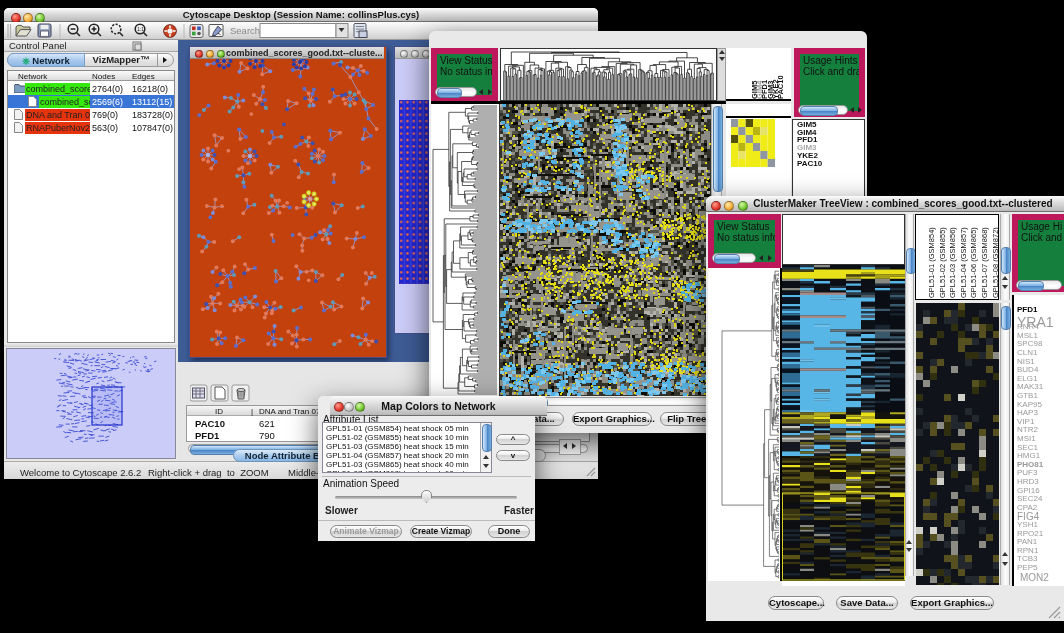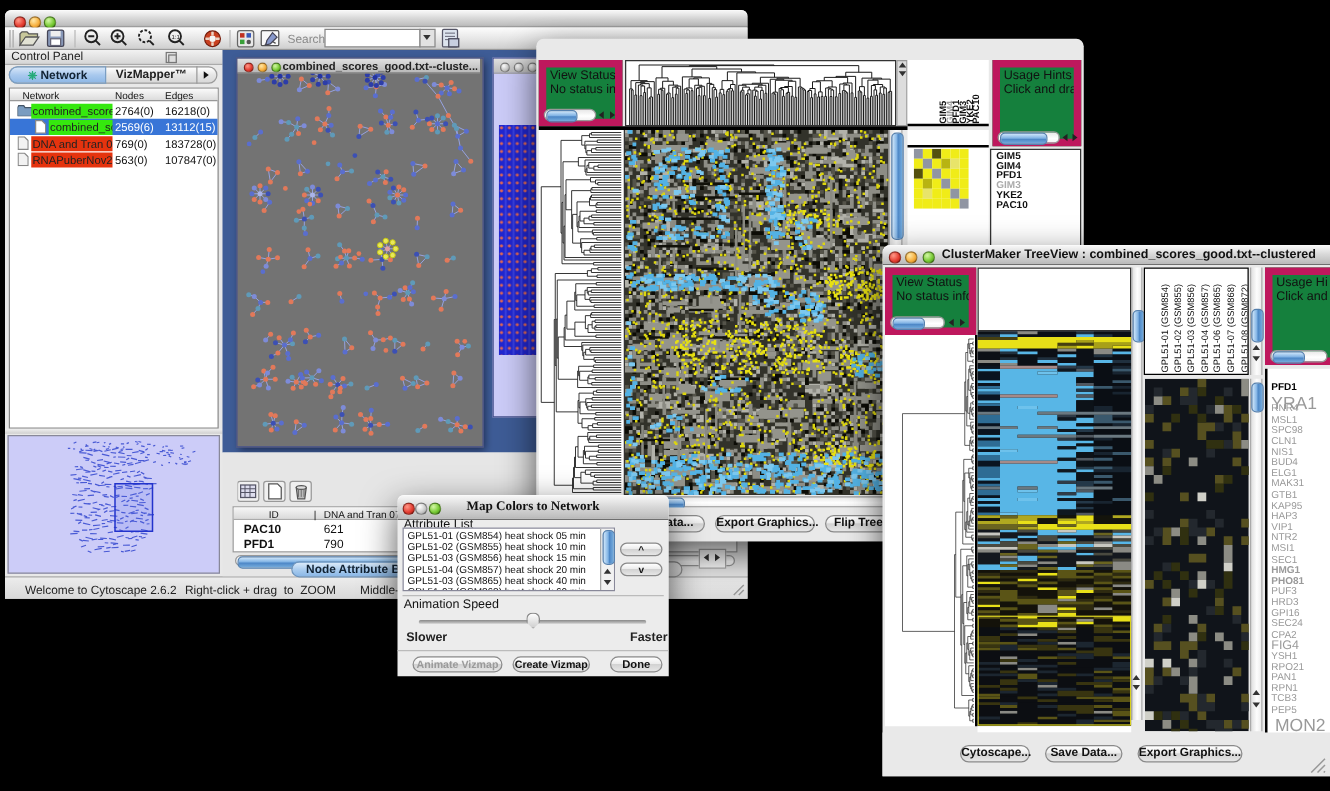--- a/index.html
+++ b/index.html
@@ -3,20 +3,21 @@
 *{margin:0;padding:0}
 body{width:1064px;height:633px;background:#000;overflow:hidden;position:relative;
 font-family:"Liberation Sans",sans-serif;-webkit-font-smoothing:antialiased}
 .abs{position:absolute}
 .win{position:absolute;background:#e9e9e9;box-shadow:0 10px 28px rgba(0,0,0,.65);border-radius:5px 5px 0 0}
 .panel{position:absolute;background:#15803d;border:6px solid #be185d;box-sizing:border-box}
 .ptext{font-size:10px;color:#111;line-height:1.05;padding:2px 0 0 3px;white-space:nowrap;overflow:hidden}
 </style></head><body>
 <div class="win" style="left:4px;top:8px;width:594px;height:471px">
     <div style="position:absolute;left:0px;top:0px;width:594px;height:14px;background:linear-gradient(#f6f6f6,#d9d9d9 45%,#bfbfbf 92%,#b3b3b3);border-radius:5px 5px 0 0;border-bottom:1px solid #6e6e6e;box-sizing:border-box;border-top:1px solid #fafafa;">
+      <div style="position:absolute;left:0;right:0;top:50%;transform:translateY(-52%);text-align:center;font-size:9.5px;font-weight:bold;color:#111;white-space:nowrap">Cytoscape Desktop (Session Name: collinsPlus.cys)</div>
       <div style="position:absolute;left:6.5px;top:3.5px;width:8px;height:8px;border-radius:50%;background:radial-gradient(circle at 35% 30%, #ff9a8a, #e33a2e 60%, #9c1a10);border:0.5px solid rgba(0,0,0,.35)"></div>
       <div style="position:absolute;left:18.5px;top:3.5px;width:8px;height:8px;border-radius:50%;background:radial-gradient(circle at 35% 30%, #ffe9a8, #f6ad3a 60%, #b06a10);border:0.5px solid rgba(0,0,0,.35)"></div>
       <div style="position:absolute;left:30.5px;top:3.5px;width:8px;height:8px;border-radius:50%;background:radial-gradient(circle at 35% 30%, #d6f8a8, #74c830 60%, #3e7a14);border:0.5px solid rgba(0,0,0,.35)"></div>
     </div>
     <div class="abs" style="left:0;top:14px;width:594px;height:18px;background:linear-gradient(#fdfdfd,#e3e3e3 60%,#cfcfcf);border-bottom:1px solid #9a9a9a;box-sizing:border-box"></div>
     <svg class="abs" style="left:0;top:14px" width="594" height="18" viewBox="0 0 594 18">
 <path d="M4 2v14M6.5 2v14" stroke="#b0b0b0" stroke-width="1.2"></path>
 <g transform="translate(12,2)">
         <path d="M0 12V3l1.6-1.6h4L7 3h7v2.6H5L0 12z" fill="#c8c89a" stroke="#555"></path>
         <path d="M0 12l4.4-6.4H15L10.6 12z" fill="#e2e2d4" stroke="#555"></path>
@@ -123,21 +124,21 @@
     <svg style="position:absolute;left:2px;top:340px" width="170" height="111" viewBox="0 0 170 111">
       <path d="M57.4 13.5l3.5 -1.5M62.4 12.2l5.6 0.3M68.6 11.8l3.5 0.7M72.9 12.0l3.0 1.3M77.5 13.0l5.1 -1.2M83.7 11.7l4.7 -1.2M89.4 13.2l2.8 -0.9M94.5 11.5l5.5 -0.0M105.0 12.3l4.4 1.2M110.3 12.2l2.0 -1.4M57.5 14.1l5.7 0.4M63.9 14.9l4.3 1.4M68.8 13.1l4.2 -0.7M75.5 15.3l6.0 1.4M82.5 14.0l4.4 0.5M88.6 13.9l5.1 1.1M95.4 16.4l3.8 0.2M99.7 14.2l5.2 -0.9M106.3 15.0l3.3 -1.2M111.7 15.7l2.1 -0.0M60.7 17.9l5.0 1.4M71.7 20.4l4.7 -0.7M77.0 20.8l5.9 1.5M84.6 17.8l2.0 -0.3M88.4 17.6l5.9 0.2M95.0 19.8l2.3 -1.3M98.8 18.5l4.8 1.2M104.4 20.5l4.9 -0.0M110.0 17.7l2.2 0.4M62.3 20.2l2.9 -0.1M66.8 21.4l3.6 1.3M72.0 23.5l5.8 1.2M79.3 23.1l4.1 -1.3M85.2 22.4l4.2 0.7M90.1 21.5l4.8 0.4M95.5 23.0l4.4 -0.8M102.0 23.0l4.9 -1.4M108.7 21.1l4.5 -1.3M53.8 25.4l2.7 -0.1M58.1 25.3l2.1 0.8M60.7 27.9l5.8 1.5M68.7 24.9l2.4 0.8M72.0 24.5l2.9 1.3M77.4 25.9l3.5 0.1M82.1 25.0l4.5 0.1M91.8 24.2l2.4 -0.7M96.4 24.2l4.4 -0.7M54.8 27.8l5.9 -0.8M62.3 29.8l4.0 -0.3M67.2 28.9l3.1 0.2M71.7 27.8l2.7 -1.0M76.0 29.1l2.8 -1.1M80.5 28.9l3.4 0.8M86.2 28.7l4.9 -0.5M91.6 30.0l4.2 -0.5M98.0 29.4l4.1 -0.6M103.6 30.2l2.3 -1.4M106.7 29.8l2.7 1.5M50.4 32.1l4.8 -0.5M56.4 34.5l2.7 0.2M59.7 32.9l4.7 1.1M66.3 32.1l5.6 -1.1M73.3 32.3l4.7 0.7M79.2 34.7l4.4 -1.4M84.5 31.4l5.1 -1.1M95.6 32.7l2.8 1.0M101.0 33.0l5.7 -1.3M108.8 33.5l3.6 1.4M52.8 34.9l5.9 1.2M60.6 35.6l5.9 1.3M81.4 33.6l2.5 -0.3M90.4 35.8l2.7 -0.9M94.9 36.9l4.1 0.9M101.3 37.3l2.6 -0.3M105.0 36.9l3.9 0.4M109.6 34.5l5.9 0.3M55.0 38.2l2.1 0.1M58.2 38.1l5.4 -0.1M64.4 38.7l3.2 0.4M70.0 39.3l3.5 1.2M75.1 38.8l2.1 -1.4M77.7 39.4l5.4 0.2M85.0 40.8l2.3 1.3M87.9 41.4l4.3 -0.4M94.0 40.1l5.6 1.2M100.2 39.8l5.9 -0.6M108.2 38.4l4.1 1.1M114.5 39.0l4.7 -0.1M61.4 43.1l4.6 -0.2M66.5 44.3l3.7 1.4M72.6 40.6l5.9 -0.6M79.1 41.3l2.5 0.3M86.8 43.2l5.5 -1.1M94.3 42.4l5.6 0.5M101.3 41.8l5.0 0.5M108.4 43.0l3.9 -0.1M112.9 43.4l3.6 -1.3M51.8 47.6l4.1 0.6M57.5 45.0l5.8 -0.6M69.3 45.0l5.1 1.1M75.9 48.1l3.8 -0.4M86.3 48.5l3.3 -0.5M98.1 48.2l5.2 -1.3M104.6 46.8l3.8 -1.4M56.4 47.7l3.9 0.7M64.2 48.5l5.0 -0.4M77.0 49.1l4.0 0.6M82.0 48.5l3.0 1.5M86.9 49.9l2.7 -1.1M91.2 49.1l4.4 0.1M97.7 50.7l2.5 -0.4M102.6 49.0l2.3 -0.1M106.2 51.1l2.9 1.3M110.8 48.1l3.0 -1.3M52.8 52.5l2.6 -0.8M56.2 52.7l5.6 -1.3M64.1 54.8l2.5 0.3M68.1 54.6l3.7 -1.0M73.2 55.6l3.0 0.2M78.1 55.1l4.6 1.1M91.1 53.4l3.1 -1.4M95.2 53.6l2.3 -1.5M99.0 52.2l5.4 0.7M105.3 54.2l5.2 -0.2M52.3 57.8l2.9 -0.9M56.8 57.6l3.1 0.1M60.9 54.7l5.0 0.6M68.1 58.2l5.1 1.3M74.8 56.2l2.7 0.6M78.7 55.1l2.3 0.7M82.9 57.4l4.1 -0.2M92.7 56.3l3.9 -0.1M97.9 57.0l5.0 0.5M103.7 55.5l5.3 1.0M109.7 58.3l3.1 1.4M50.9 59.2l2.6 -1.4M55.5 62.7l4.4 1.5M66.5 61.9l5.0 -0.2M72.1 59.9l2.2 -0.7M76.6 59.4l3.6 -1.3M81.5 61.1l3.7 -0.5M85.7 59.7l3.9 0.8M91.0 61.9l3.4 0.4M96.8 62.8l4.9 -1.5M102.5 60.4l2.5 -0.3M106.8 61.7l3.4 1.3M112.6 63.0l3.5 1.0M50.3 62.7l3.2 -0.1M55.9 62.8l3.6 0.3M61.0 64.5l2.7 1.0M64.9 64.0l2.8 0.2M70.1 63.9l4.7 1.2M77.2 62.0l2.7 -1.5M82.0 64.5l5.9 0.5M94.4 64.7l2.4 0.8M99.0 63.0l5.2 -0.7M106.4 64.1l2.0 0.4M108.9 62.4l2.5 0.0M111.9 64.1l5.3 -0.4M54.3 68.1l5.5 0.2M61.6 66.2l4.2 0.1M67.3 68.8l4.5 -1.3M75.4 68.4l4.7 -0.8M81.8 68.2l5.0 0.7M87.3 67.8l2.2 0.8M90.1 67.3l2.8 -1.3M94.0 69.4l2.1 -0.6M98.0 69.5l3.0 -1.4M102.7 66.5l5.6 0.7M110.3 68.5l2.6 -0.9M56.6 70.9l2.3 -1.5M60.4 70.5l5.8 1.3M68.4 72.5l5.8 -0.5M75.4 70.9l2.7 -0.1M79.7 69.1l4.1 0.7M87.5 70.2l5.2 0.3M98.6 68.6l5.1 0.8M106.1 69.1l3.3 1.4M111.3 71.2l2.3 -0.2M52.8 76.9l4.7 0.4M59.6 76.1l4.2 -0.0M65.2 75.9l2.8 -0.3M68.7 75.6l4.8 -1.0M75.7 73.6l4.9 -0.7M85.1 73.9l2.6 0.2M89.5 75.8l2.8 1.1M94.4 74.8l2.4 -1.4M106.8 75.6l5.3 1.1M50.2 79.1l5.9 -0.4M66.1 78.9l5.3 0.1M80.2 78.2l4.1 -0.7M98.7 77.8l2.1 -0.5M102.1 77.3l3.1 0.1M106.5 78.5l5.4 0.8M57.4 83.5l2.9 1.4M62.4 81.8l5.9 1.4M74.1 82.5l5.4 0.3M81.3 82.7l5.5 1.3M87.5 81.8l5.4 -1.4M94.4 82.0l2.7 0.4M99.4 82.2l4.5 -1.4M105.1 81.2l2.5 0.3M60.4 84.3l4.7 0.5M67.4 83.9l4.5 -0.7M72.5 83.6l4.1 -0.1M77.8 86.2l2.8 0.2M82.5 86.3l6.0 0.6M96.6 82.9l3.3 -0.2M102.4 83.7l2.6 0.4M107.2 82.6l3.3 -0.8M72.2 89.5l5.2 -0.3M79.0 90.5l3.5 -0.6M84.4 87.8l2.4 -0.6M92.4 88.2l5.5 -0.1M99.2 89.4l4.3 -1.4M58.8 89.6l4.0 -1.4M64.2 92.8l2.9 1.2M69.6 91.8l5.8 -1.1M77.0 93.4l4.8 -0.4M83.2 90.2l5.6 -0.3M90.8 93.1l2.2 0.4M93.8 93.1l4.2 -0.8M98.6 93.0l3.8 -1.0M128.0 15.0l2.1 0.9M128.7 22.0l1.3 -0.0M144.5 21.4l2.3 -0.8M148.0 13.8l2.3 -0.8M119.2 14.6l2.6 0.5M128.4 12.1l2.2 -0.1M124.0 10.0l1.1 -0.8M140.9 23.3l2.6 0.3M130.3 12.4l2.0 -0.2M142.6 23.4l1.8 -0.4M139.4 22.8l2.9 1.0M141.4 21.3l1.9 0.4M122.9 23.9l1.5 0.5M141.2 22.1l1.7 -0.0M116.5 22.0l2.2 -0.7M126.9 14.2l2.0 -0.4M124.5 16.4l2.5 -0.1M130.3 14.1l2.9 0.5M138.1 8.9l2.5 -0.1M138.2 15.5l1.2 0.1M139.3 10.7l2.2 -0.5M116.4 8.8l1.8 -0.5M121.7 13.3l2.6 0.0M134.3 22.5l1.5 0.8M137.7 19.5l2.8 -0.7M128.9 16.6l2.1 1.0M123.6 12.3l2.6 0.6M126.3 8.9l2.0 0.1M143.4 17.2l2.1 0.6M137.2 18.0l1.0 0.4M76.1 8.8l2.1 0.6M58.4 11.1l1.3 0.6M102.1 5.2l2.1 0.6M68.2 6.1l2.9 -0.6M111.6 7.4l2.9 0.1M52.9 6.6l2.2 -1.0M62.6 7.6l1.2 0.9M81.2 7.5l1.7 -0.8M86.6 9.7l2.5 0.7M103.3 7.6l1.5 -0.8M92.4 9.5l1.2 0.4M104.7 5.2l2.3 0.6M95.3 6.9l1.8 -0.8M62.1 9.1l2.8 -0.3M90.5 11.6l2.4 -0.6M69.2 11.5l1.0 -0.0M71.4 6.2l2.1 -0.4M65.6 10.8l2.4 0.8M48.3 10.6l1.9 0.0M106.9 8.7l2.8 0.6M52.5 11.1l1.6 0.1M80.6 9.4l1.1 0.0M90.7 7.0l2.6 0.0M77.1 6.3l1.3 -0.3M78.7 11.5l2.4 -0.7" stroke="#3b4ed0" stroke-width="1" fill="none" opacity="0.9"></path>
       <rect x="86" y="39" width="30" height="38" fill="rgba(80,100,230,0.15)" stroke="#2233cc" stroke-width="1.2"></rect>
     </svg>
     <div class="abs" style="left:0;top:453px;width:594px;height:18px;background:linear-gradient(#ececec,#d8d8d8);border-top:1px solid #aaa;box-sizing:border-box;font-size:9.5px;color:#222">
       <span class="abs" style="left:16px;top:5px">Welcome to Cytoscape 2.6.2</span>
       <span class="abs" style="left:144px;top:5px">Right-click + drag&nbsp; to&nbsp; ZOOM</span>
       <span class="abs" style="left:284px;top:5px">Middle-</span>
     </div>
     <div class="abs" style="left:174px;top:32px;width:420px;height:322px;background:#3e5c96;overflow:hidden">
-      <div class="abs" style="left:11px;top:6px;width:196px;height:310px;background:#737373;border:1px solid #44508c;box-shadow:2px 3px 6px rgba(0,0,20,.5)">
+      <div class="abs" style="left:11px;top:6px;width:196px;height:310px;background:#c2410c;border:1px solid #44508c;box-shadow:2px 3px 6px rgba(0,0,20,.5)">
         <div class="abs" style="left:0;top:0;width:194px;height:12px;background:linear-gradient(#e0e0e0,#b8b8b8);border-bottom:1px solid #888;box-sizing:border-box">
           <div style="position:absolute;left:36px;right:2px;text-align:center;font-size:9px;font-weight:bold;color:#222;line-height:12px;white-space:nowrap;overflow:hidden">combined_scores_good.txt--cluste...</div>
           <div style="position:absolute;left:4.8px;top:2.8px;width:6px;height:6px;border-radius:50%;background:radial-gradient(circle at 35% 30%, #ff9a8a, #e33a2e 60%, #9c1a10);border:0.5px solid rgba(0,0,0,.35)"></div>
           <div style="position:absolute;left:15.8px;top:2.8px;width:6px;height:6px;border-radius:50%;background:radial-gradient(circle at 35% 30%, #ffe9a8, #f6ad3a 60%, #b06a10);border:0.5px solid rgba(0,0,0,.35)"></div>
           <div style="position:absolute;left:26.8px;top:2.8px;width:6px;height:6px;border-radius:50%;background:radial-gradient(circle at 35% 30%, #d6f8a8, #74c830 60%, #3e7a14);border:0.5px solid rgba(0,0,0,.35)"></div>
         </div>
         <svg class="abs" style="left:0;top:12px" width="194" height="296" viewBox="0 0 194 296">
           <path d="M23.9 4.3L17.3 5.4M57.4 9.4L49.5 12.7M49.5 12.7L51.1 4.1M51.1 4.1L57.4 9.4M80.2 12.2L72.2 15.2M72.2 15.2L72.8 6.6M72.8 6.6L80.2 12.2M111.0 10.3L117.6 8.5M111.0 10.3L110.3 17.5M111.0 10.3L102.8 11.1M111.0 10.3L112.1 1.0M143.6 4.6L151.1 2.9M167.7 11.3L173.6 11.9M173.6 11.9L177.2 13.8M167.7 11.3L169.5 15.9M167.7 11.3L163.0 15.4M167.7 11.3L163.0 8.9M163.0 8.9L157.4 8.5M167.7 11.3L170.9 7.0M18.5 46.6L13.9 51.0M47.3 42.6L53.3 41.5M47.3 42.6L48.8 47.7M47.3 42.6L43.3 48.4M43.3 48.4L39.6 52.4M47.3 42.6L40.9 38.9M40.9 38.9L34.9 38.4M47.3 42.6L48.2 36.0M69.9 40.1L74.9 41.1M69.9 40.1L72.4 45.2M72.4 45.2L76.0 49.0M69.9 40.1L66.3 44.8M69.9 40.1L63.8 36.0M69.9 40.1L73.0 33.3M73.0 33.3L73.2 27.7M106.6 44.3L97.1 50.2M97.1 50.2L98.1 41.9M98.1 41.9L106.6 44.3M120.6 41.2L126.1 40.0M120.6 41.2L123.5 46.3M120.6 41.2L119.5 46.7M120.6 41.2L115.1 39.3M120.6 41.2L118.7 34.5M118.7 34.5L114.4 29.8M120.6 41.2L122.6 34.8M122.6 34.8L123.9 30.6M144.7 37.2L151.9 36.4M144.7 37.2L139.8 42.8M144.7 37.2L142.7 30.6M183.1 45.9L176.2 49.9M176.2 49.9L173.5 41.2M173.5 41.2L183.1 45.9M32.0 78.9L26.3 86.5M26.3 86.5L24.6 76.2M24.6 76.2L32.0 78.9M55.9 78.0L50.3 79.9M50.3 79.9L49.1 70.4M49.1 70.4L55.9 78.0M84.0 78.4L91.2 77.8M84.0 78.4L79.6 84.0M84.0 78.4L81.8 73.0M116.4 82.4L122.6 84.3M116.4 82.4L118.3 86.9M116.4 82.4L110.4 85.0M110.4 85.0L105.6 87.7M116.4 82.4L112.2 78.6M116.4 82.4L118.9 78.4M150.0 73.7L141.0 80.3M141.0 80.3L140.3 71.8M140.3 71.8L150.0 73.7M180.8 77.0L172.9 79.9M172.9 79.9L174.8 70.2M174.8 70.2L180.8 77.0M21.3 109.4L25.7 102.8M53.5 116.2L59.3 114.8M53.5 116.2L53.4 123.3M53.4 123.3L54.4 127.8M53.5 116.2L47.1 117.1M53.5 116.2L52.3 108.4M88.0 107.7L81.3 113.7M81.3 113.7L80.3 105.8M80.3 105.8L88.0 107.7M111.6 113.0L118.0 114.6M111.6 113.0L108.7 118.3M111.6 113.0L108.4 105.4M108.4 105.4L105.2 101.8M144.0 115.6L143.7 123.2M178.5 109.1L171.7 112.9M171.7 112.9L172.4 104.1M172.4 104.1L178.5 109.1M24.6 148.4L32.0 147.2M24.6 148.4L22.9 154.0M24.6 148.4L16.9 146.9M24.6 148.4L25.4 140.5M58.0 147.7L64.4 145.7M58.0 147.7L53.3 154.3M58.0 147.7L56.4 140.7M87.2 147.4L93.7 147.3M93.7 147.3L99.8 148.4M87.2 147.4L89.5 153.7M87.2 147.4L83.2 151.4M83.2 151.4L78.8 153.9M87.2 147.4L80.0 147.9M87.2 147.4L85.6 141.8M85.6 141.8L81.7 136.8M87.2 147.4L89.0 141.6M115.6 148.5L122.3 148.7M115.6 148.5L116.3 155.6M115.6 148.5L106.7 149.1M115.6 148.5L114.6 140.7M151.7 146.3L145.0 153.4M145.0 153.4L143.3 144.4M143.3 144.4L151.7 146.3M167.7 149.1L172.7 147.4M18.5 182.9L24.2 182.9M18.5 182.9L16.4 187.8M16.4 187.8L12.1 192.5M18.5 182.9L13.4 178.2M13.4 178.2L9.0 176.7M49.2 178.2L42.8 182.3M81.8 175.7L83.5 181.9M114.1 179.4L121.7 178.7M121.7 178.7L125.5 176.1M114.1 179.4L112.1 186.5M112.1 186.5L112.4 191.7M114.1 179.4L109.5 175.3M136.2 175.2L140.7 174.4M136.2 175.2L137.5 180.1M137.5 180.1L139.3 184.1M136.2 175.2L132.6 180.6M136.2 175.2L130.1 173.3M136.2 175.2L134.1 171.2M136.2 175.2L138.0 171.0M138.0 171.0L140.1 167.2M165.4 180.0L174.0 178.2M165.4 180.0L162.9 188.4M165.4 180.0L156.7 179.4M165.4 180.0L166.9 174.1M22.5 213.0L26.5 208.4M37.6 217.0L44.0 216.0M37.6 217.0L40.2 223.8M40.2 223.8L40.9 227.8M37.6 217.0L32.3 223.3M32.3 223.3L27.1 226.2M37.6 217.0L30.4 215.1M37.6 217.0L33.3 211.2M37.6 217.0L42.3 212.8M42.3 212.8L44.7 207.4M58.2 210.5L64.9 209.1M58.2 210.5L54.3 214.3M58.2 210.5L55.0 205.2M91.4 219.2L86.0 222.5M86.0 222.5L85.6 212.1M85.6 212.1L91.4 219.2M110.5 213.0L116.6 212.8M116.6 212.8L122.3 211.4M110.5 213.0L108.4 219.8M110.5 213.0L106.4 207.2M132.4 216.3L125.8 221.9M125.8 221.9L125.9 213.1M125.9 213.1L132.4 216.3M152.2 216.1L148.4 220.2M179.6 218.8L184.7 217.7M179.6 218.8L176.1 224.7M179.6 218.8L175.7 214.0M22.5 244.4L30.2 244.4M22.5 244.4L24.7 251.3M22.5 244.4L17.6 248.9M17.6 248.9L12.9 250.3M22.5 244.4L16.2 245.0M22.5 244.4L21.0 237.8M22.5 244.4L24.0 239.3M24.0 239.3L28.4 234.7M47.0 246.6L52.6 246.4M47.0 246.6L51.0 250.5M47.0 246.6L44.5 251.5M47.0 246.6L40.4 246.0M47.0 246.6L43.7 242.7M47.0 246.6L50.5 240.6M59.6 243.2L67.1 245.5M59.6 243.2L62.5 248.3M59.6 243.2L54.3 247.7M59.6 243.2L51.9 243.4M59.6 243.2L55.3 238.6M59.6 243.2L65.1 237.6M80.2 248.7L85.5 249.7M85.5 249.7L90.7 248.1M80.2 248.7L81.9 254.3M80.2 248.7L76.0 254.5M76.0 254.5L74.7 258.4M80.2 248.7L74.2 248.3M80.2 248.7L76.4 242.9M80.2 248.7L84.4 243.7M103.6 251.4L111.0 248.6M140.6 247.8L134.0 251.5M134.0 251.5L132.0 243.6M132.0 243.6L140.6 247.8M151.5 247.4L144.1 250.4M144.1 250.4L142.9 243.2M142.9 243.2L151.5 247.4M178.1 243.5L172.3 249.5M172.3 249.5L173.1 239.4M173.1 239.4L178.1 243.5M28.6 279.5L35.1 279.3M28.6 279.5L31.6 284.2M28.6 279.5L27.0 285.0M28.6 279.5L22.1 280.4M28.6 279.5L26.7 272.6M28.6 279.5L30.2 273.5M53.4 281.2L45.9 286.9M45.9 286.9L47.0 278.4M47.0 278.4L53.4 281.2M83.3 279.2L91.3 280.3M83.3 279.2L84.5 285.8M83.3 279.2L78.2 284.9M83.3 279.2L78.7 274.6M83.3 279.2L83.6 272.5M83.6 272.5L84.6 267.0M106.5 281.2L113.4 280.6M113.4 280.6L120.1 280.4M106.5 281.2L106.8 287.5M106.5 281.2L102.0 284.4M106.5 281.2L102.7 276.5M102.7 276.5L98.4 272.5M106.5 281.2L106.6 275.8M106.6 275.8L107.0 269.1M144.3 285.3L149.8 282.0M175.7 280.8L182.2 282.3M182.2 282.3L186.2 282.6M175.7 280.8L178.7 285.7M175.7 280.8L170.5 285.0M175.7 280.8L168.5 278.2M168.5 278.2L162.5 276.4M175.7 280.8L175.8 275.8M150.0 6.0L160.4 18.0M160.4 18.0L168.7 33.3M168.7 33.3L175.2 43.8M175.2 43.8L178.4 59.4M178.4 59.4L186.6 69.9M18.0 96.0L24.5 96.0M18.0 96.0L22.6 100.6M18.0 96.0L18.0 102.5M18.0 96.0L13.4 100.6M18.0 96.0L11.5 96.0M18.0 96.0L13.4 91.4M18.0 96.0L18.0 89.5M18.0 96.0L22.6 91.4M60.0 97.0L66.5 97.0M60.0 97.0L64.6 101.6M60.0 97.0L60.0 103.5M60.0 97.0L55.4 101.6M60.0 97.0L53.5 97.0M60.0 97.0L55.4 92.4M60.0 97.0L60.0 90.5M60.0 97.0L64.6 92.4M128.0 97.0L134.5 97.0M128.0 97.0L133.0 101.2M128.0 97.0L129.1 103.4M128.0 97.0L124.8 102.6M128.0 97.0L121.9 99.2M128.0 97.0L121.9 94.8M128.0 97.0L124.7 91.4M128.0 97.0L129.1 90.6M128.0 97.0L133.0 92.8M34.0 2.0L40.5 2.0M34.0 2.0L38.6 6.6M34.0 2.0L34.0 8.5M34.0 2.0L29.4 6.6M34.0 2.0L27.5 2.0M34.0 2.0L29.4 -2.6M34.0 2.0L34.0 -4.5M34.0 2.0L38.6 -2.6M66.0 2.0L72.5 2.0M66.0 2.0L70.1 7.1M66.0 2.0L64.6 8.3M66.0 2.0L60.1 4.8M66.0 2.0L60.1 -0.8M66.0 2.0L64.6 -4.3M66.0 2.0L70.1 -3.1M110.0 3.0L116.5 3.0M110.0 3.0L115.0 7.2M110.0 3.0L111.1 9.4M110.0 3.0L106.8 8.6M110.0 3.0L103.9 5.2M110.0 3.0L103.9 0.8M110.0 3.0L106.7 -2.6M110.0 3.0L111.1 -3.4M110.0 3.0L115.0 -1.2M160.0 40.0L166.5 40.0M160.0 40.0L164.6 44.6M160.0 40.0L160.0 46.5M160.0 40.0L155.4 44.6M160.0 40.0L153.5 40.0M160.0 40.0L155.4 35.4M160.0 40.0L160.0 33.5M160.0 40.0L164.6 35.4M120.0 140.0L126.5 140.0M120.0 140.0L124.1 145.1M120.0 140.0L118.6 146.3M120.0 140.0L114.1 142.8M120.0 140.0L114.1 137.2M120.0 140.0L118.6 133.7M120.0 140.0L124.1 134.9" stroke="#96a2e0" stroke-width="0.8" fill="none"></path>
           <circle cx="23.9" cy="4.3" r="2.0" fill="#5a6ece"></circle>
           <circle cx="17.3" cy="5.4" r="2.0" fill="#7d8bd8"></circle>
@@ -769,49 +770,49 @@
     <div class="abs" style="left:311px;top:169.2px;font-size:8px;font-weight:normal;color:#999">BUD4</div>
     <div class="abs" style="left:311px;top:177.8px;font-size:8px;font-weight:normal;color:#999">ELG1</div>
     <div class="abs" style="left:311px;top:186.4px;font-size:8px;font-weight:normal;color:#999">MAK31</div>
     <div class="abs" style="left:311px;top:195.0px;font-size:8px;font-weight:normal;color:#999">GTB1</div>
     <div class="abs" style="left:311px;top:203.6px;font-size:8px;font-weight:normal;color:#999">KAP95</div>
     <div class="abs" style="left:311px;top:212.2px;font-size:8px;font-weight:normal;color:#999">HAP3</div>
     <div class="abs" style="left:311px;top:220.8px;font-size:8px;font-weight:normal;color:#999">VIP1</div>
     <div class="abs" style="left:311px;top:229.4px;font-size:8px;font-weight:normal;color:#999">NTR2</div>
     <div class="abs" style="left:311px;top:238.0px;font-size:8px;font-weight:normal;color:#999">MSI1</div>
     <div class="abs" style="left:311px;top:246.6px;font-size:8px;font-weight:normal;color:#999">SEC1</div>
-    <div class="abs" style="left:311px;top:255.2px;font-size:8px;font-weight:bold;color:#999">HMG1</div>
+    <div class="abs" style="left:311px;top:255.2px;font-size:8px;font-weight:normal;color:#999">HMG1</div>
     <div class="abs" style="left:311px;top:263.8px;font-size:8px;font-weight:bold;color:#999">PHO81</div>
     <div class="abs" style="left:311px;top:272.4px;font-size:8px;font-weight:normal;color:#999">PUF3</div>
     <div class="abs" style="left:311px;top:281.0px;font-size:8px;font-weight:normal;color:#999">HRD3</div>
     <div class="abs" style="left:311px;top:289.6px;font-size:8px;font-weight:normal;color:#999">GPI16</div>
     <div class="abs" style="left:311px;top:298.2px;font-size:8px;font-weight:normal;color:#999">SEC24</div>
     <div class="abs" style="left:311px;top:306.8px;font-size:8px;font-weight:normal;color:#999">CPA2</div>
     <div class="abs" style="left:311px;top:315.4px;font-size:10px;font-weight:normal;color:#999">FIG4</div>
     <div class="abs" style="left:311px;top:324.0px;font-size:8px;font-weight:normal;color:#999">YSH1</div>
     <div class="abs" style="left:311px;top:332.6px;font-size:8px;font-weight:normal;color:#999">RPO21</div>
     <div class="abs" style="left:311px;top:341.2px;font-size:8px;font-weight:normal;color:#999">PAN1</div>
     <div class="abs" style="left:311px;top:349.8px;font-size:8px;font-weight:normal;color:#999">RPN1</div>
     <div class="abs" style="left:311px;top:358.4px;font-size:8px;font-weight:normal;color:#999">TCB3</div>
     <div class="abs" style="left:311px;top:367.0px;font-size:8px;font-weight:normal;color:#999">PEP5</div>
-    <div class="abs" style="left:314px;top:375.6px;font-size:14px;font-weight:normal;color:#999">MON2</div>
+    <div class="abs" style="left:314px;top:375.6px;font-size:10px;font-weight:normal;color:#999">MON2</div>
     <div style="position:absolute;left:294px;top:107px;width:10px;height:282px;background:linear-gradient(90deg,#e0e0e0,#fdfdfd 55%,#ededed);border-left:1px solid #aaa;border-right:1px solid #aaa;box-sizing:border-box"></div>
     <div style="position:absolute;left:295px;top:110px;width:8px;height:22px;border-radius:4.0px;background:linear-gradient(90deg,#cfe6fa,#7fb2e4 45%,#4c86c6 55%,#77aede);border:0.5px solid #5580ae"></div>
     <div style="position:absolute;left:295.5px;top:356px;width:0;height:0;border-left:3px solid transparent;border-right:3px solid transparent;border-bottom:4px solid #333;"></div>
     <div style="position:absolute;left:295.5px;top:366px;width:0;height:0;border-left:3px solid transparent;border-right:3px solid transparent;border-top:4px solid #333;"></div>
     <div class="abs" style="left:0;top:390px;width:394px;height:35px;background:#e9e9e9"></div>
     <div style="position:absolute;left:62px;top:400px;width:56px;height:14px;border-radius:7.0px;background:linear-gradient(#ffffff,#ececec 45%,#d2d2d2 50%,#e6e6e6);border:1px solid #8a8a8a;box-sizing:border-box;text-align:center;font-size:9.5px;font-weight:bold;color:#111;line-height:12px;white-space:nowrap">Cytoscape...</div>
     <div style="position:absolute;left:130px;top:400px;width:62px;height:14px;border-radius:7.0px;background:linear-gradient(#ffffff,#ececec 45%,#d2d2d2 50%,#e6e6e6);border:1px solid #8a8a8a;box-sizing:border-box;text-align:center;font-size:9.5px;font-weight:bold;color:#111;line-height:12px;white-space:nowrap">Save Data...</div>
     <div style="position:absolute;left:204px;top:400px;width:84px;height:14px;border-radius:7.0px;background:linear-gradient(#ffffff,#ececec 45%,#d2d2d2 50%,#e6e6e6);border:1px solid #8a8a8a;box-sizing:border-box;text-align:center;font-size:9.5px;font-weight:bold;color:#111;line-height:12px;white-space:nowrap">Export Graphics...</div>
     <svg class="abs" style="left:342px;top:410px" width="13" height="13">
       <path d="M12 1L1 12M12 6L6 12M12 11l-1 1" stroke="#999" stroke-width="1.2"></path>
     </svg>
   </div>
 <div class="win" style="left:318px;top:396px;width:217px;height:145px;border-radius:5px 5px 0 0;background:#ececec">
-    <div style="position:absolute;left:0px;top:0px;width:217px;height:20px;background:linear-gradient(#f6f6f6,#d9d9d9 45%,#bfbfbf 92%,#b3b3b3);border-radius:5px 5px 0 0;border-bottom:1px solid #6e6e6e;box-sizing:border-box;border-top:1px solid #fafafa;font-family:Liberation Serif, serif;">
+    <div style="position:absolute;left:12px;top:0px;width:217px;height:20px;background:linear-gradient(#f6f6f6,#d9d9d9 45%,#bfbfbf 92%,#b3b3b3);border-radius:5px 5px 0 0;border-bottom:1px solid #6e6e6e;box-sizing:border-box;border-top:1px solid #fafafa;">
       <div style="position:absolute;left:0;right:0;top:50%;transform:translateY(-52%);text-align:center;font-size:10.5px;font-weight:bold;color:#111;white-space:nowrap">Map Colors to Network</div>
       <div style="position:absolute;left:3.5px;top:4.5px;width:8px;height:8px;border-radius:50%;background:radial-gradient(circle at 35% 30%, #ff9a8a, #e33a2e 60%, #9c1a10);border:0.5px solid rgba(0,0,0,.35)"></div>
       <div style="position:absolute;left:14.1px;top:4.5px;width:8px;height:8px;border-radius:50%;background:radial-gradient(circle at 35% 30%, #ffffff, #c8c8c8 60%, #8a8a8a);border:0.5px solid rgba(0,0,0,.35)"></div>
       <div style="position:absolute;left:24.7px;top:4.5px;width:8px;height:8px;border-radius:50%;background:radial-gradient(circle at 35% 30%, #d6f8a8, #74c830 60%, #3e7a14);border:0.5px solid rgba(0,0,0,.35)"></div>
     </div>
     <div class="abs" style="left:5px;top:18px;font-size:10px;color:#111">Attribute List</div>
     <div class="abs" style="left:4px;top:26px;width:170px;height:51px;background:#fff;border:1px solid #889;box-sizing:border-box;overflow:hidden">
       <div class="abs" style="left:3px;top:0.5px;font-size:8px;color:#111;white-space:nowrap">GPL51-01 (GSM854) heat shock 05 min</div>
       <div class="abs" style="left:3px;top:9.5px;font-size:8px;color:#111;white-space:nowrap">GPL51-02 (GSM855) heat shock 10 min</div>
       <div class="abs" style="left:3px;top:18.5px;font-size:8px;color:#111;white-space:nowrap">GPL51-03 (GSM856) heat shock 15 min</div>

